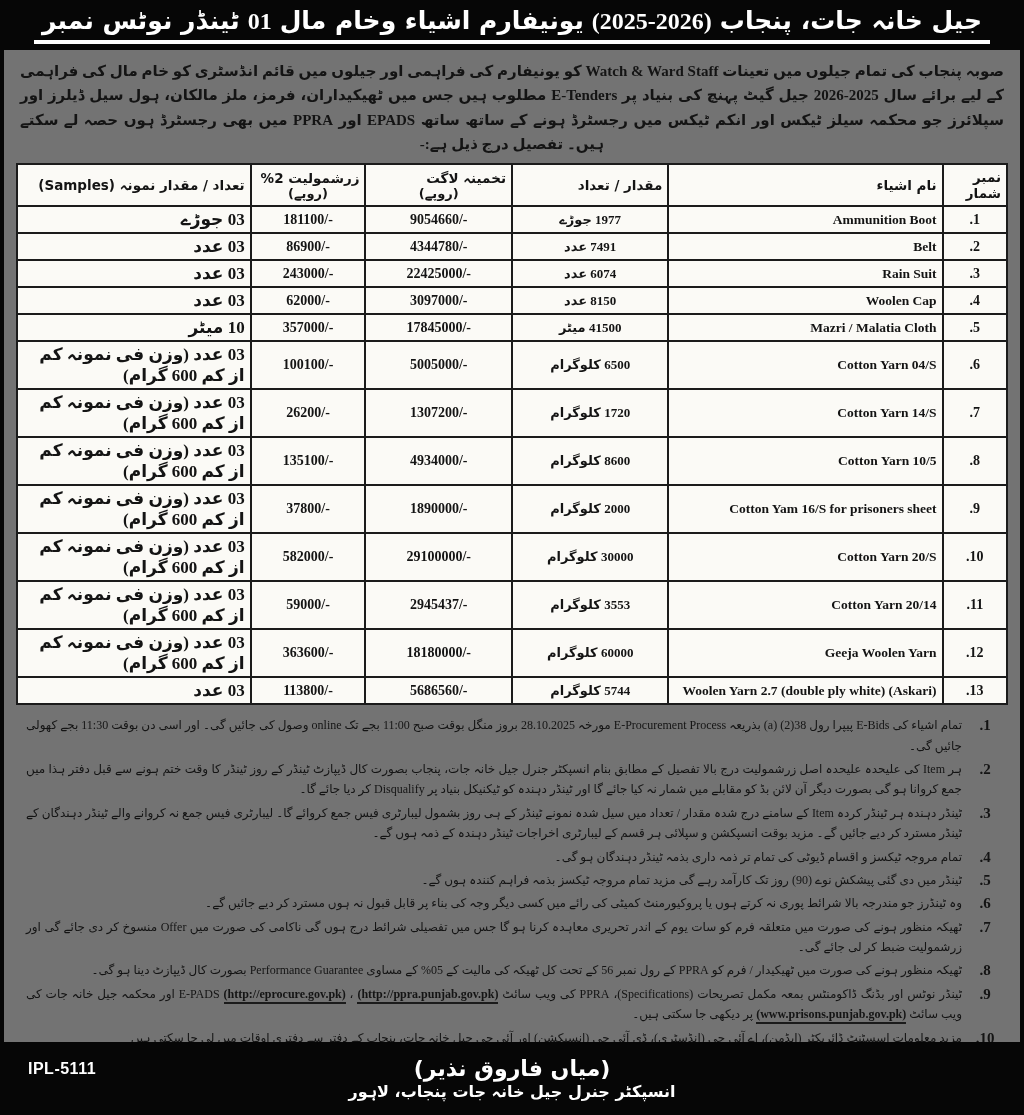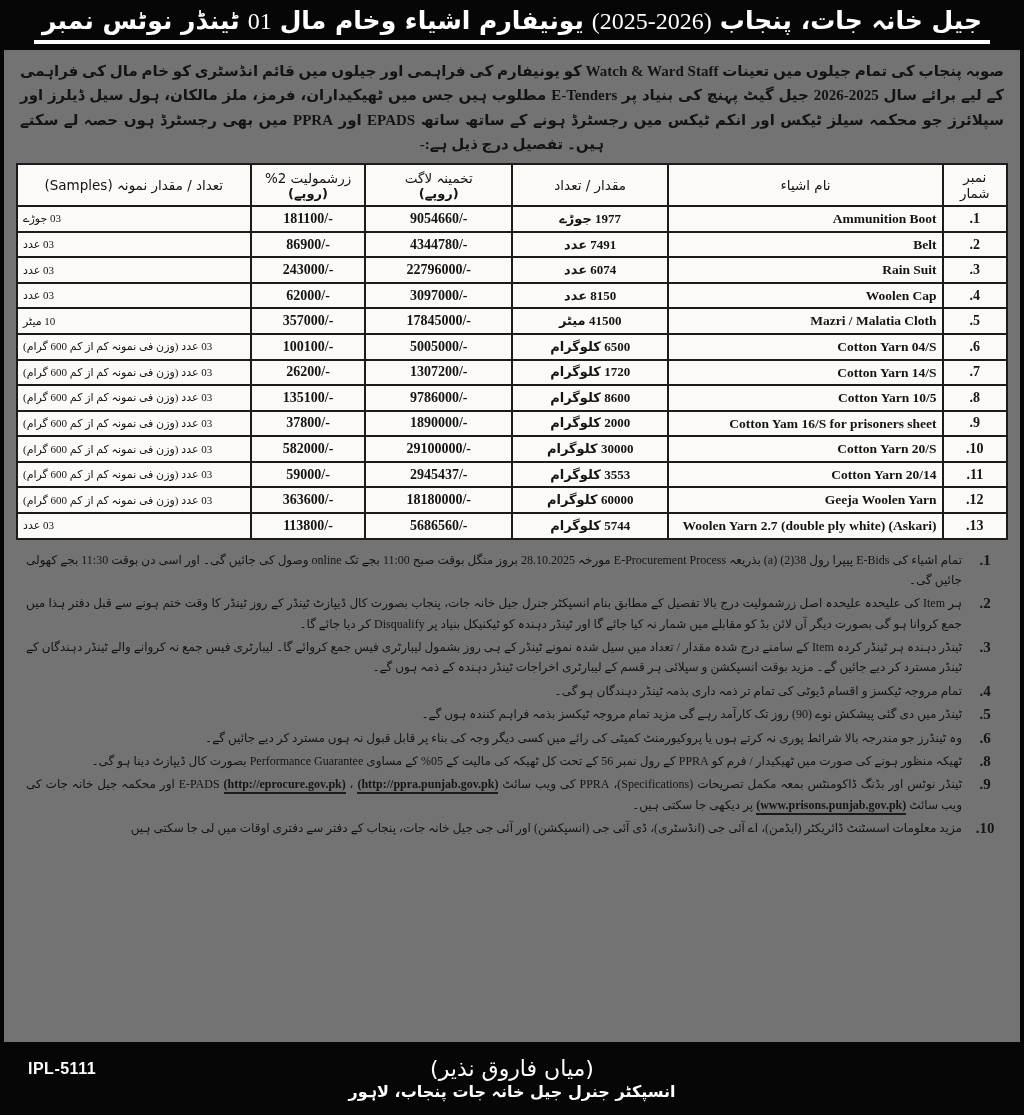--- a/index.html
+++ b/index.html
@@ -22,21 +22,21 @@
   .title-line {
     display: flex;
     align-items: baseline;
     gap: 8px;
     color: #ffffff;
     border-bottom: 4px solid #ffffff;
     padding: 0 8px 5px 8px;
     white-space: nowrap;
   }
   .t-ur { direction: rtl; font-weight: bold; font-size: 25px; }
-  .t-en { font-family: "Liberation Serif", serif; font-weight: normal; font-size: 24px; }
+  .t-en { font-family: "Liberation Serif", serif; font-weight: bold; font-size: 24px; }
   
   .bodyarea {
     height: 992px;
     background: #737373;
     border-left: 4px solid #060606;
     border-right: 4px solid #060606;
     padding: 7px 12px 0 12px;
     overflow: hidden;
   }
   .intro {
@@ -52,28 +52,28 @@
   
   table.items {
     width: 100%;
     border-collapse: collapse;
     margin-top: 7px;
     direction: ltr;
     background: #fbfaf6;
   }
   .items th, .items td { border: 2px solid #1b1b1b; padding: 2px 5px; }
   .items th { padding: 4px 5px; }
-  .hur { direction: rtl; font-weight: normal; font-size: 13.5px; text-align: center; }
+  .hur { direction: rtl; font-weight: bold; font-size: 13.5px; text-align: right; }
   .hsub { direction: rtl; font-weight: bold; font-size: 13px; text-align: center; }
   .c-ser  { font-family: "Liberation Serif", serif; font-weight: bold; font-size: 14px; text-align: center; }
   .c-name { font-family: "Liberation Serif", serif; font-weight: bold; font-size: 13.5px; text-align: right; padding-right: 9px; line-height: 1.45; }
   .c-qty  { direction: rtl; text-align: center; font-weight: bold; font-size: 13px;
             font-family: "Liberation Serif", "DejaVu Sans", sans-serif; }
   .c-amt  { font-family: "Liberation Serif", serif; font-weight: bold; font-size: 14px; text-align: center; }
-  .c-samp { direction: rtl; text-align: left; font-weight: normal; font-size: 11px;
+  .c-samp { direction: rtl; text-align: right; font-weight: bold; font-size: 17px;
             font-family: "Liberation Serif", "DejaVu Sans", sans-serif; }
   
   .notes { margin-top: 10px; }
   .note { display: flex; direction: ltr; margin-bottom: 3px; }
   .note-text {
     flex: 1;
     direction: rtl;
     text-align: justify;
     font-family: "Liberation Serif", "DejaVu Sans", sans-serif;
     font-size: 12px;
@@ -104,21 +104,21 @@
   }
   .ipl {
     position: absolute;
     left: 28px;
     top: 18px;
     font-family: "Liberation Sans", sans-serif;
     font-weight: bold;
     font-size: 16px;
     letter-spacing: 0.5px;
   }
-  .sig-name { direction: rtl; font-weight: normal; font-size: 22px; }
+  .sig-name { direction: rtl; font-weight: bold; font-size: 22px; }
   .sig-role { direction: rtl; font-weight: bold; font-size: 16px; }
 </style>
 </head>
 <body>
 
 <div class="titlebar">
   <div class="title-line">
     <span class="t-ur">ٹینڈر نوٹس نمبر</span>
     <span class="t-en">01</span>
     <span class="t-ur">یونیفارم اشیاء وخام مال</span>
@@ -177,21 +177,21 @@
         <td class="c-samp">03 عدد</td>
         <td class="c-amt">86900/-</td>
         <td class="c-amt">4344780/-</td>
         <td class="c-qty">7491 عدد</td>
         <td class="c-name">Belt</td>
         <td class="c-ser">.2</td>
       </tr>
       <tr>
         <td class="c-samp">03 عدد</td>
         <td class="c-amt">243000/-</td>
-        <td class="c-amt">22796000/-</td>
+        <td class="c-amt">22425000/-</td>
         <td class="c-qty">6074 عدد</td>
         <td class="c-name">Rain Suit</td>
         <td class="c-ser">.3</td>
       </tr>
       <tr>
         <td class="c-samp">03 عدد</td>
         <td class="c-amt">62000/-</td>
         <td class="c-amt">3097000/-</td>
         <td class="c-qty">8150 عدد</td>
         <td class="c-name">Woolen Cap</td>
@@ -217,21 +217,21 @@
         <td class="c-samp">03 عدد (وزن فی نمونہ کم از کم 600 گرام)</td>
         <td class="c-amt">26200/-</td>
         <td class="c-amt">1307200/-</td>
         <td class="c-qty">1720 کلوگرام</td>
         <td class="c-name">Cotton Yarn 14/S</td>
         <td class="c-ser">.7</td>
       </tr>
       <tr>
         <td class="c-samp">03 عدد (وزن فی نمونہ کم از کم 600 گرام)</td>
         <td class="c-amt">135100/-</td>
-        <td class="c-amt">9786000/-</td>
+        <td class="c-amt">4934000/-</td>
         <td class="c-qty">8600 کلوگرام</td>
         <td class="c-name">Cotton Yarn 10/5</td>
         <td class="c-ser">.8</td>
       </tr>
       <tr>
         <td class="c-samp">03 عدد (وزن فی نمونہ کم از کم 600 گرام)</td>
         <td class="c-amt">37800/-</td>
         <td class="c-amt">1890000/-</td>
         <td class="c-qty">2000 کلوگرام</td>
         <td class="c-name">Cotton Yam 16/S for prisoners sheet</td>
@@ -289,20 +289,24 @@
       <div class="note-text">تمام مروجہ ٹیکسز و اقسام ڈیوٹی کی تمام تر ذمہ داری بذمہ ٹینڈر دہندگان ہو گی۔</div>
       <div class="note-no">.4</div>
     </div>
     <div class="note">
       <div class="note-text">ٹینڈر میں دی گئی پیشکش نوے (90) روز تک کارآمد رہے گی مزید تمام مروجہ ٹیکسز بذمہ فراہم کنندہ ہوں گے۔</div>
       <div class="note-no">.5</div>
     </div>
     <div class="note">
       <div class="note-text">وہ ٹینڈرز جو مندرجہ بالا شرائط پوری نہ کرتے ہوں یا پروکیورمنٹ کمیٹی کی رائے میں کسی دیگر وجہ کی بناء پر قابل قبول نہ ہوں مسترد کر دیے جائیں گے۔</div>
       <div class="note-no">.6</div>
+    </div>
+    <div class="note">
+      <div class="note-text">ٹھیکہ منظور ہونے کی صورت میں متعلقہ فرم کو سات یوم کے اندر تحریری معاہدہ کرنا ہو گا جس میں تفصیلی شرائط درج ہوں گی ناکامی کی صورت میں Offer منسوخ کر دی جائے گی اور زرشمولیت ضبط کر لی جائے گی۔</div>
+      <div class="note-no">.7</div>
     </div>
     <div class="note">
       <div class="note-text">ٹھیکہ منظور ہونے کی صورت میں ٹھیکیدار / فرم کو PPRA کے رول نمبر 56 کے تحت کل ٹھیکہ کی مالیت کے 05% کے مساوی Performance Guarantee بصورت کال ڈیپازٹ دینا ہو گی۔</div>
       <div class="note-no">.8</div>
     </div>
     <div class="note">
       <div class="note-text">
         <span>ٹینڈر نوٹس اور بڈنگ ڈاکومنٹس بمعہ مکمل تصریحات (Specifications)، PPRA کی ویب سائٹ</span>
         <span class="url">(http://ppra.punjab.gov.pk)</span>
         <span>، E-PADS</span>

